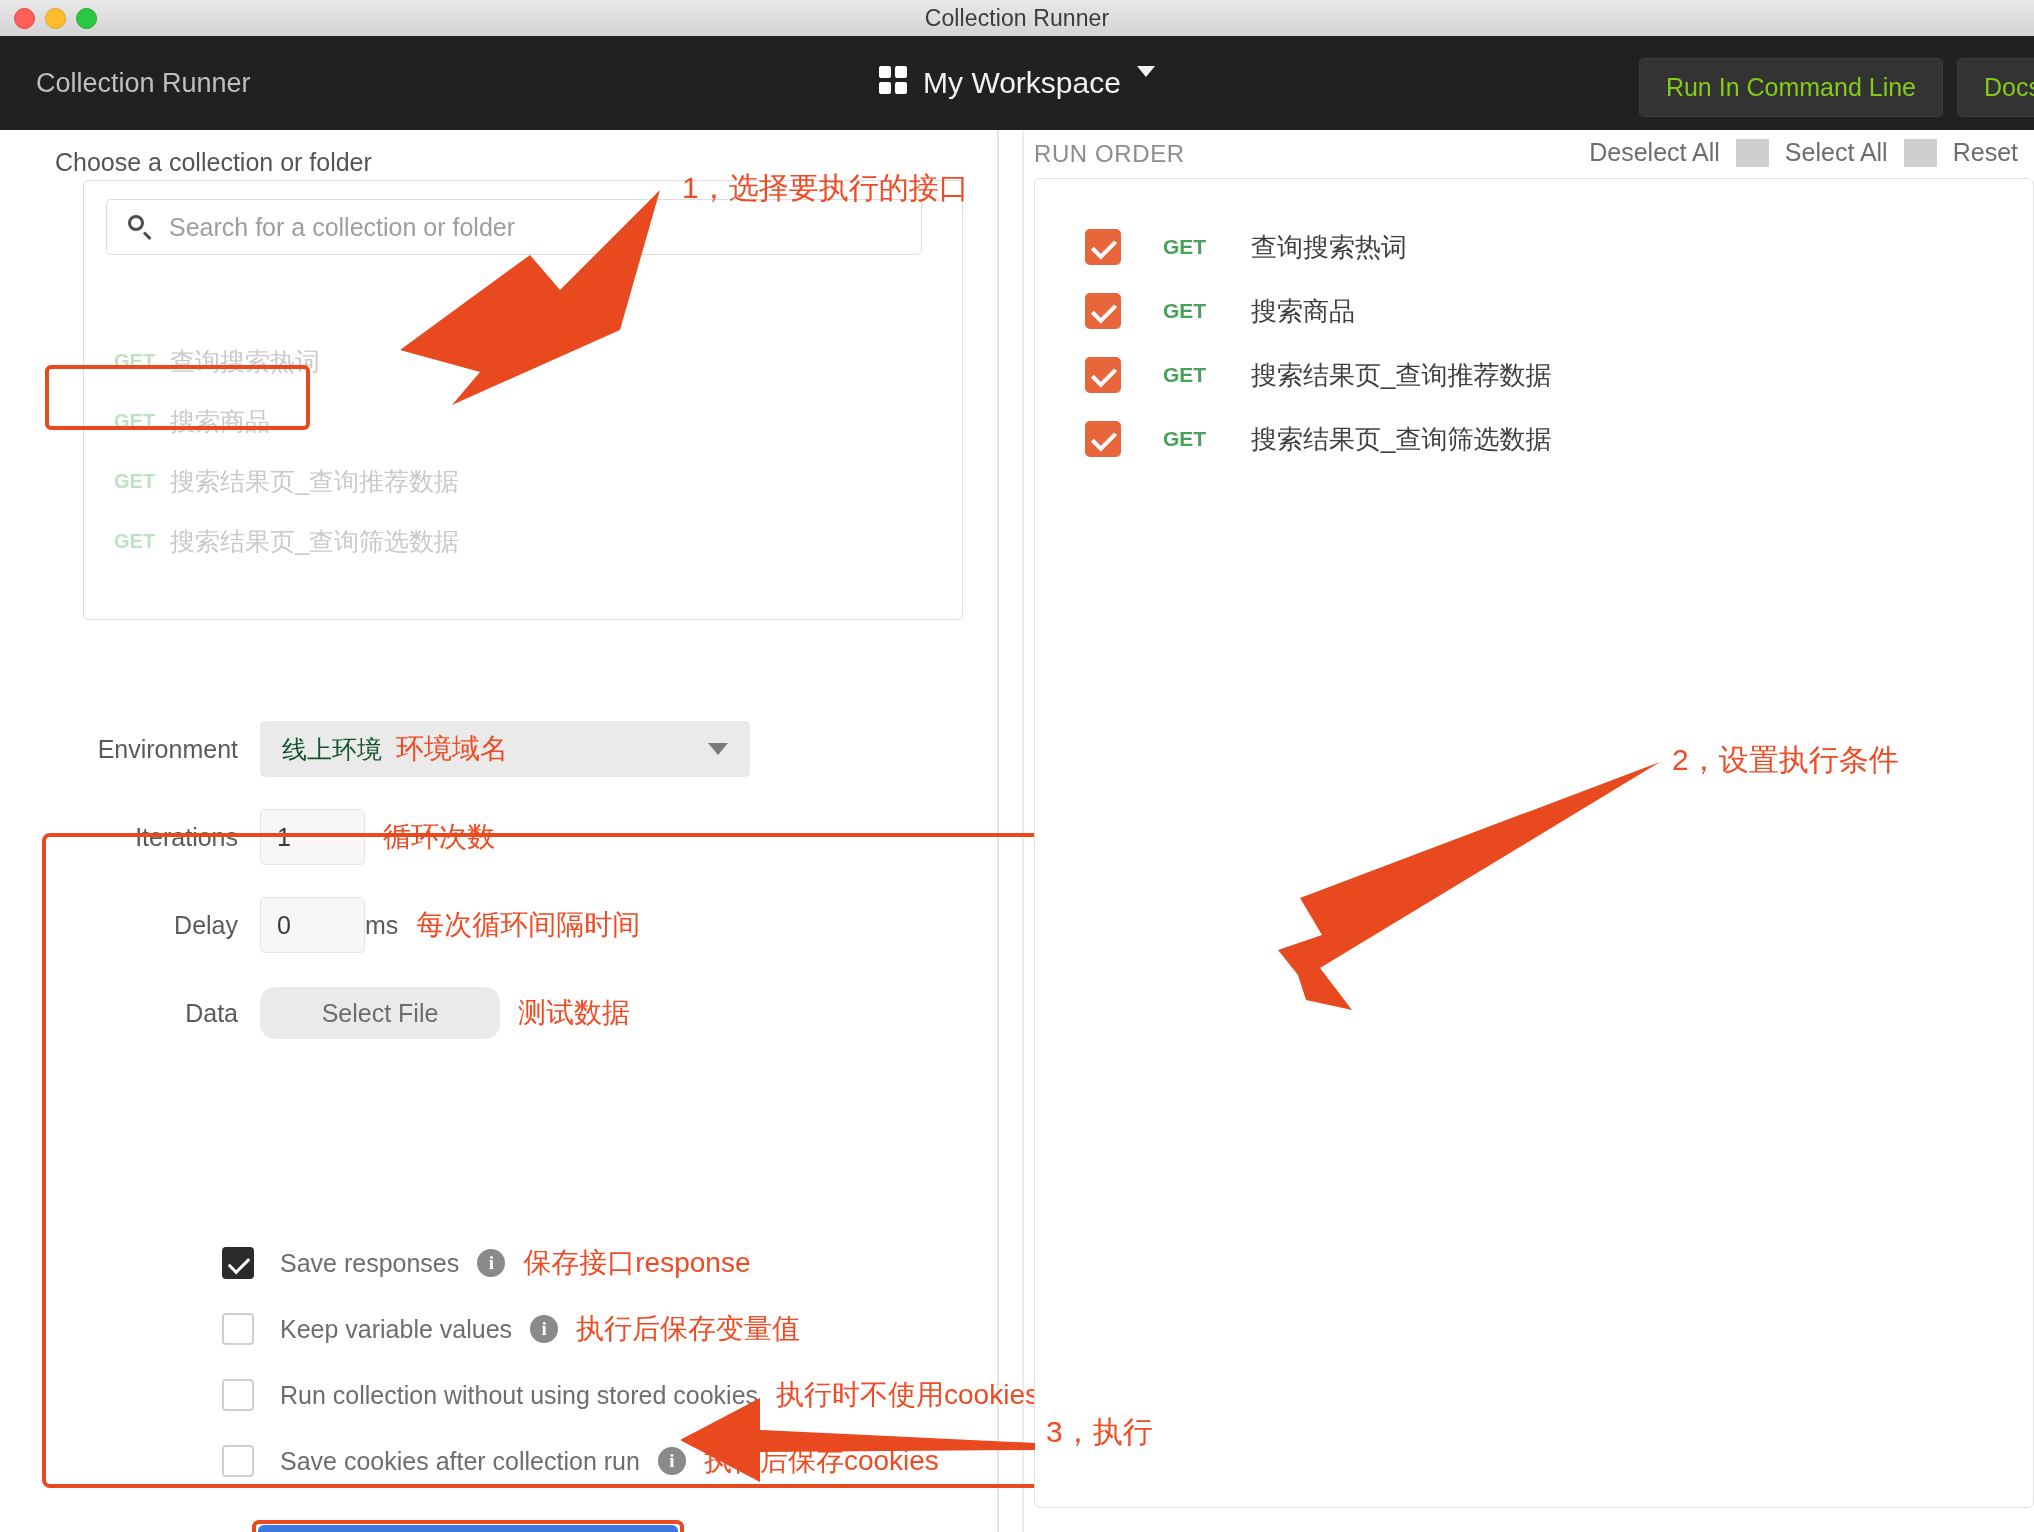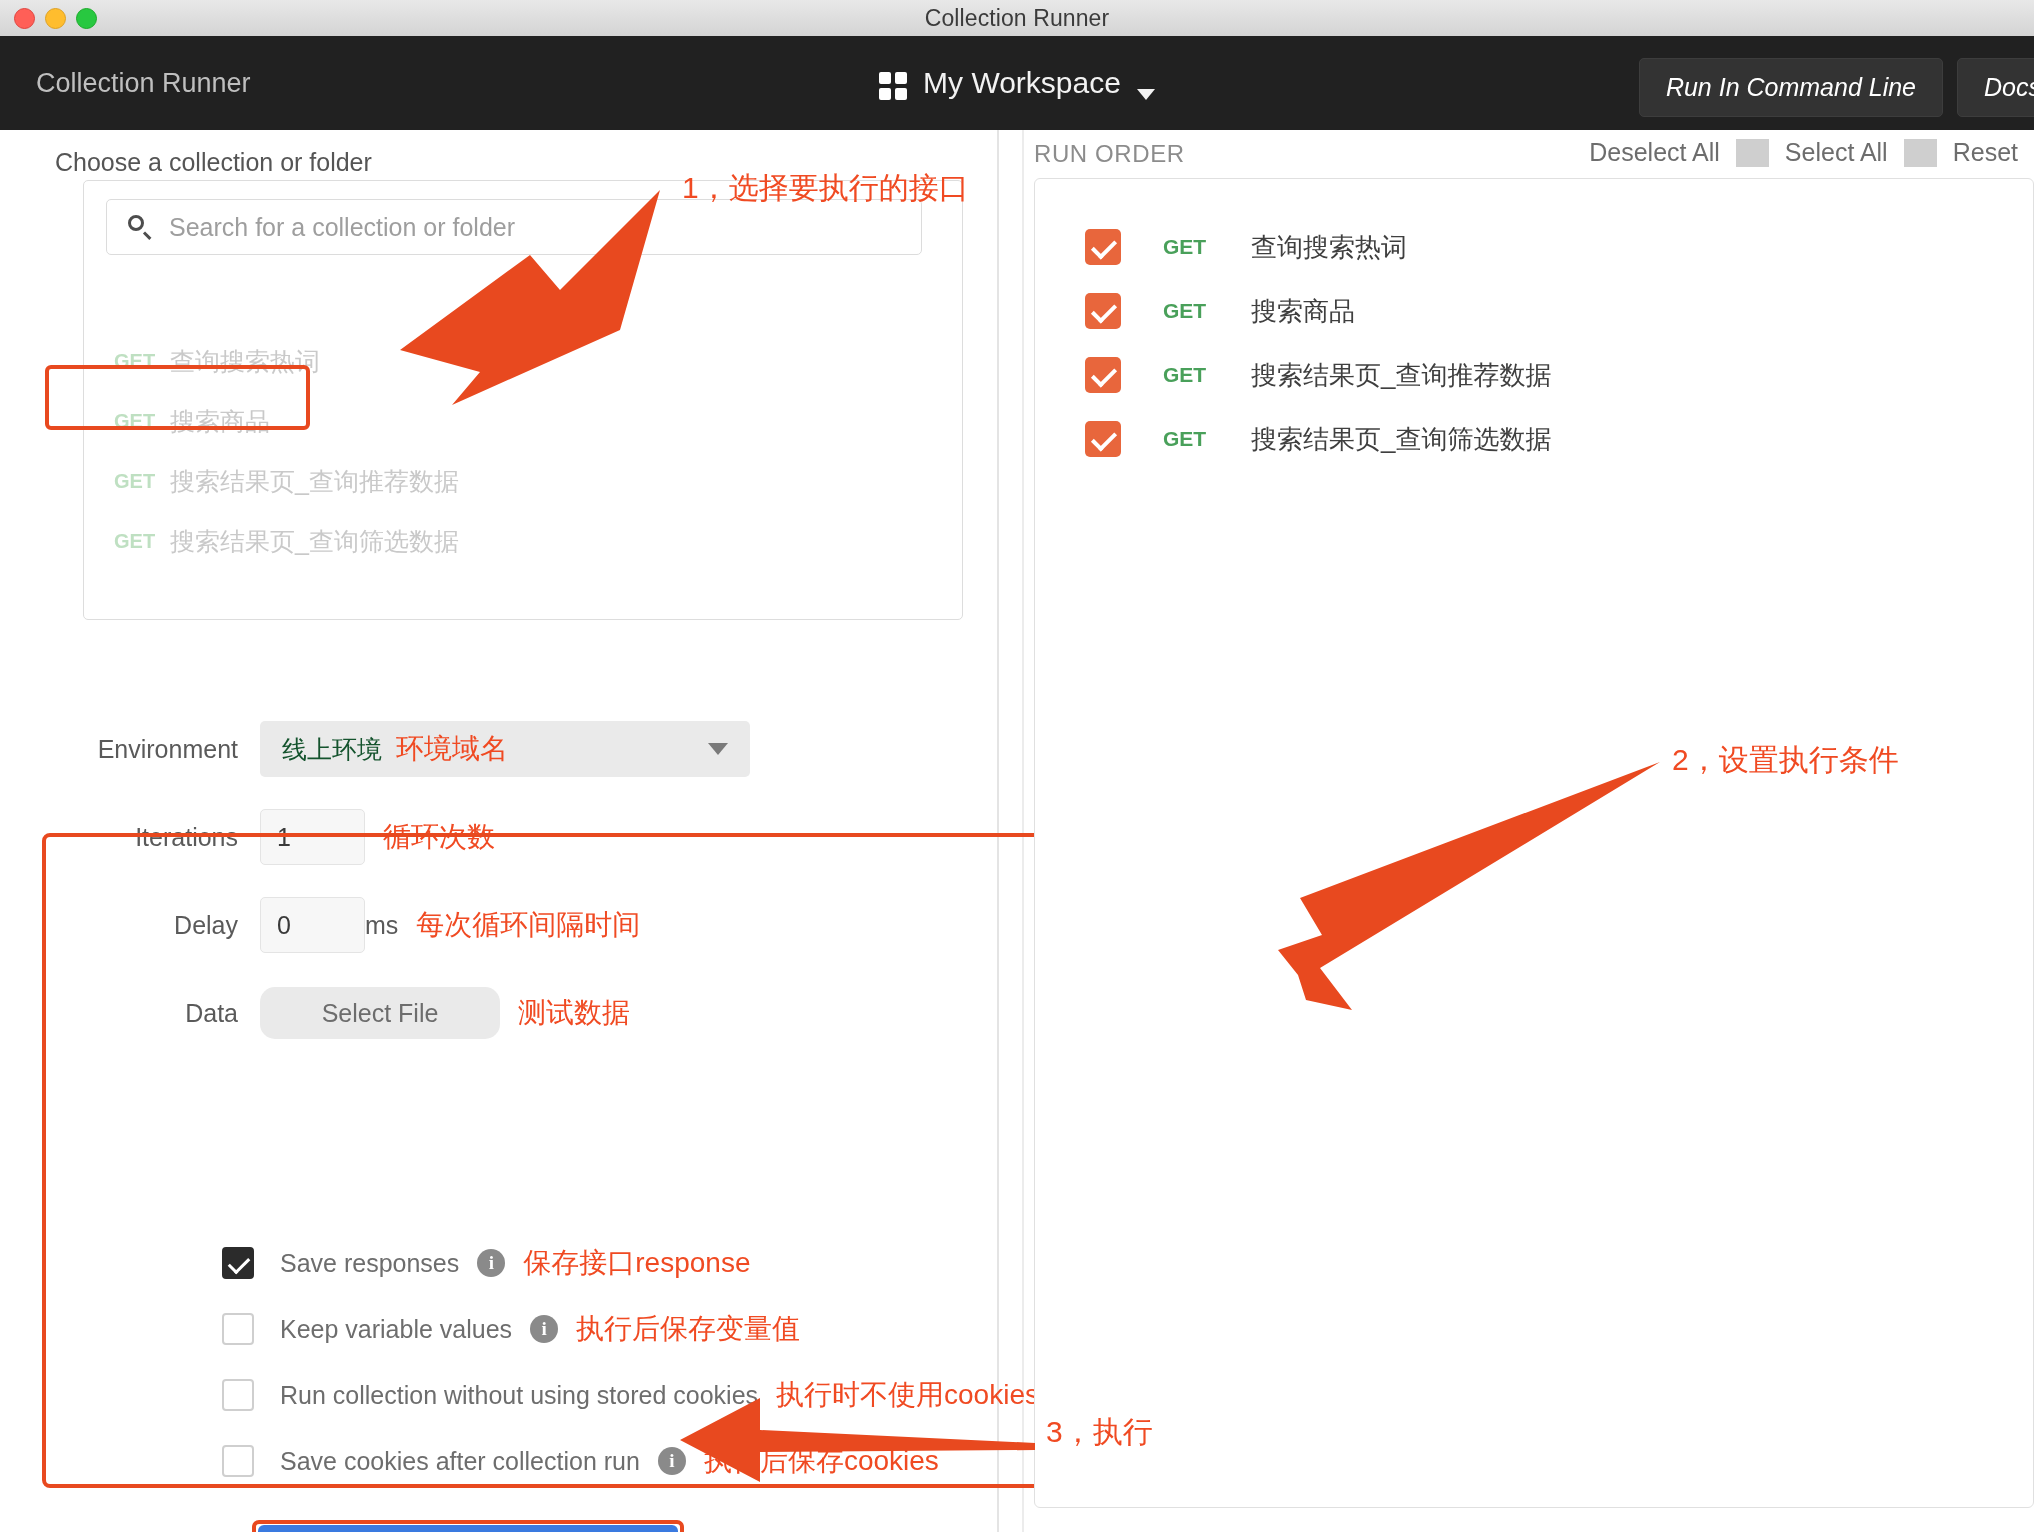--- a/index.html
+++ b/index.html
@@ -31,39 +31,39 @@
   
   .navbar{
     position:absolute;left:0;top:36px;width:2034px;height:94px;
     background:#212121;display:flex;align-items:center;
   }
   .nav-brand{
     position:absolute;left:36px;font-size:27px;color:#bfbfbf;
   }
   .nav-center{
     position:absolute;left:0;width:2034px;display:flex;
-    align-items:flex-end;justify-content:center;gap:16px;
+    align-items:flex-start;justify-content:center;gap:16px;
   }
   .grid-icon{display:inline-block;width:28px;height:28px;position:relative;}
   .grid-icon i{
     position:absolute;width:12px;height:12px;background:#ffffff;border-radius:2px;display:block;
   }
   .grid-icon i:nth-child(1){left:0;top:0;}
   .grid-icon i:nth-child(2){left:16px;top:0;}
   .grid-icon i:nth-child(3){left:0;top:16px;}
   .grid-icon i:nth-child(4){left:16px;top:16px;}
   .nav-ws{font-size:30px;color:#f2f2f2;}
   .caret-down{
     width:0;height:0;border-left:9px solid transparent;border-right:9px solid transparent;
     border-top:11px solid #f2f2f2;display:inline-block;
   }
   .nav-right{position:absolute;right:0;top:22px;display:flex;gap:14px;padding-right:0;}
   .nav-btn{
     background:#333333;border:1px solid #3d3d3d;border-radius:5px;
-    color:#ffffff;font-size:25px;padding:14px 26px;white-space:nowrap;font-style:italic;
+    color:#84cc16;font-size:25px;padding:14px 26px;white-space:nowrap;
   }
   .nav-btn.clipped{margin-right:-34px;}
 
   
   .content{position:absolute;left:0;top:130px;width:2034px;height:1402px;background:#fff;}
   .vdivider{
     position:absolute;left:997px;top:0;width:2px;height:1402px;background:#e4e4e4;
   }
   .vdivider2{
     position:absolute;left:1022px;top:0;width:2px;height:1402px;background:#ececec;

